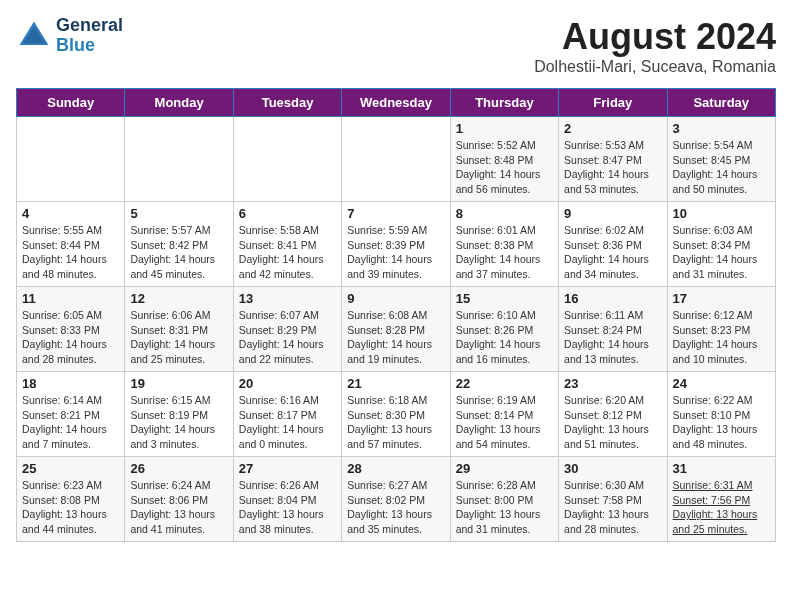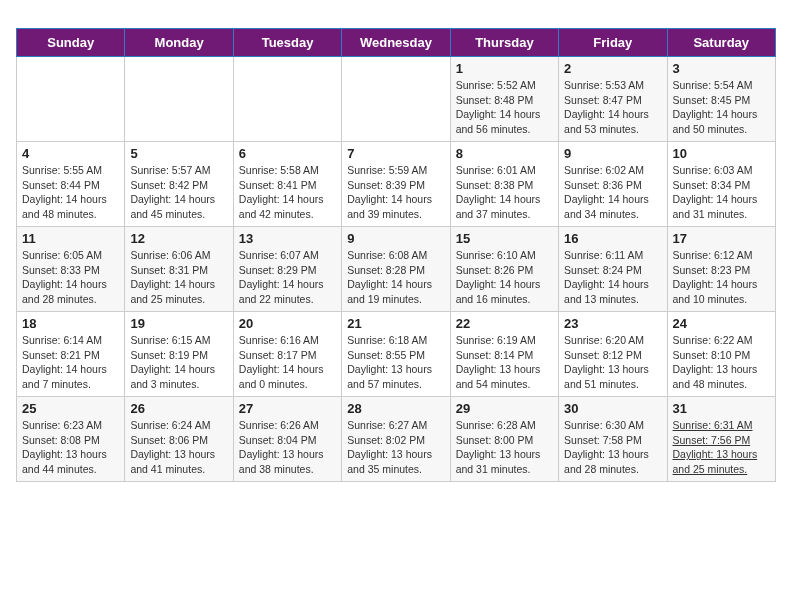--- a/index.html
+++ b/index.html
@@ -87,20 +87,34 @@
       line-height: 1.4;
     }
     .empty-cell {
       background: #fff !important;
     }
   </style>
 </head>
 <body>
 
 <div class="header">
+  <div class="logo-area">
+    <svg class="logo-icon" viewBox="0 0 40 40">
+      <polygon points="20,4 36,30 4,30" fill="#2e7bbf"></polygon>
+      <polygon points="20,10 32,28 8,28" fill="#1a3a5c" opacity="0.3"></polygon>
+    </svg>
+    <div class="logo-text">
+      <span class="general">General</span>
+      <span class="blue">Blue</span>
+    </div>
+  </div>
+  <div class="title-area">
+    <h1>August 2024</h1>
+    <h2>Dolhestii-Mari, Suceava, Romania</h2>
+  </div>
 </div>
 
 <table>
   <thead>
     <tr>
     <th>Sunday</th>
         <th>Monday</th>
         <th>Tuesday</th>
         <th>Wednesday</th>
         <th>Thursday</th>
@@ -256,21 +270,21 @@
         <td>
           <span class="day-number">20</span>
           <div class="day-info" style="white-space: pre-line;">Sunrise: 6:16 AM
 Sunset: 8:17 PM
 Daylight: 14 hours
 and 0 minutes.</div>
         </td>
         <td>
           <span class="day-number">21</span>
           <div class="day-info" style="white-space: pre-line;">Sunrise: 6:18 AM
-Sunset: 8:55 PM
+Sunset: 8:30 PM
 Daylight: 13 hours
 and 57 minutes.</div>
         </td>
         <td>
           <span class="day-number">22</span>
           <div class="day-info" style="white-space: pre-line;">Sunrise: 6:19 AM
 Sunset: 8:14 PM
 Daylight: 13 hours
 and 54 minutes.</div>
         </td>

